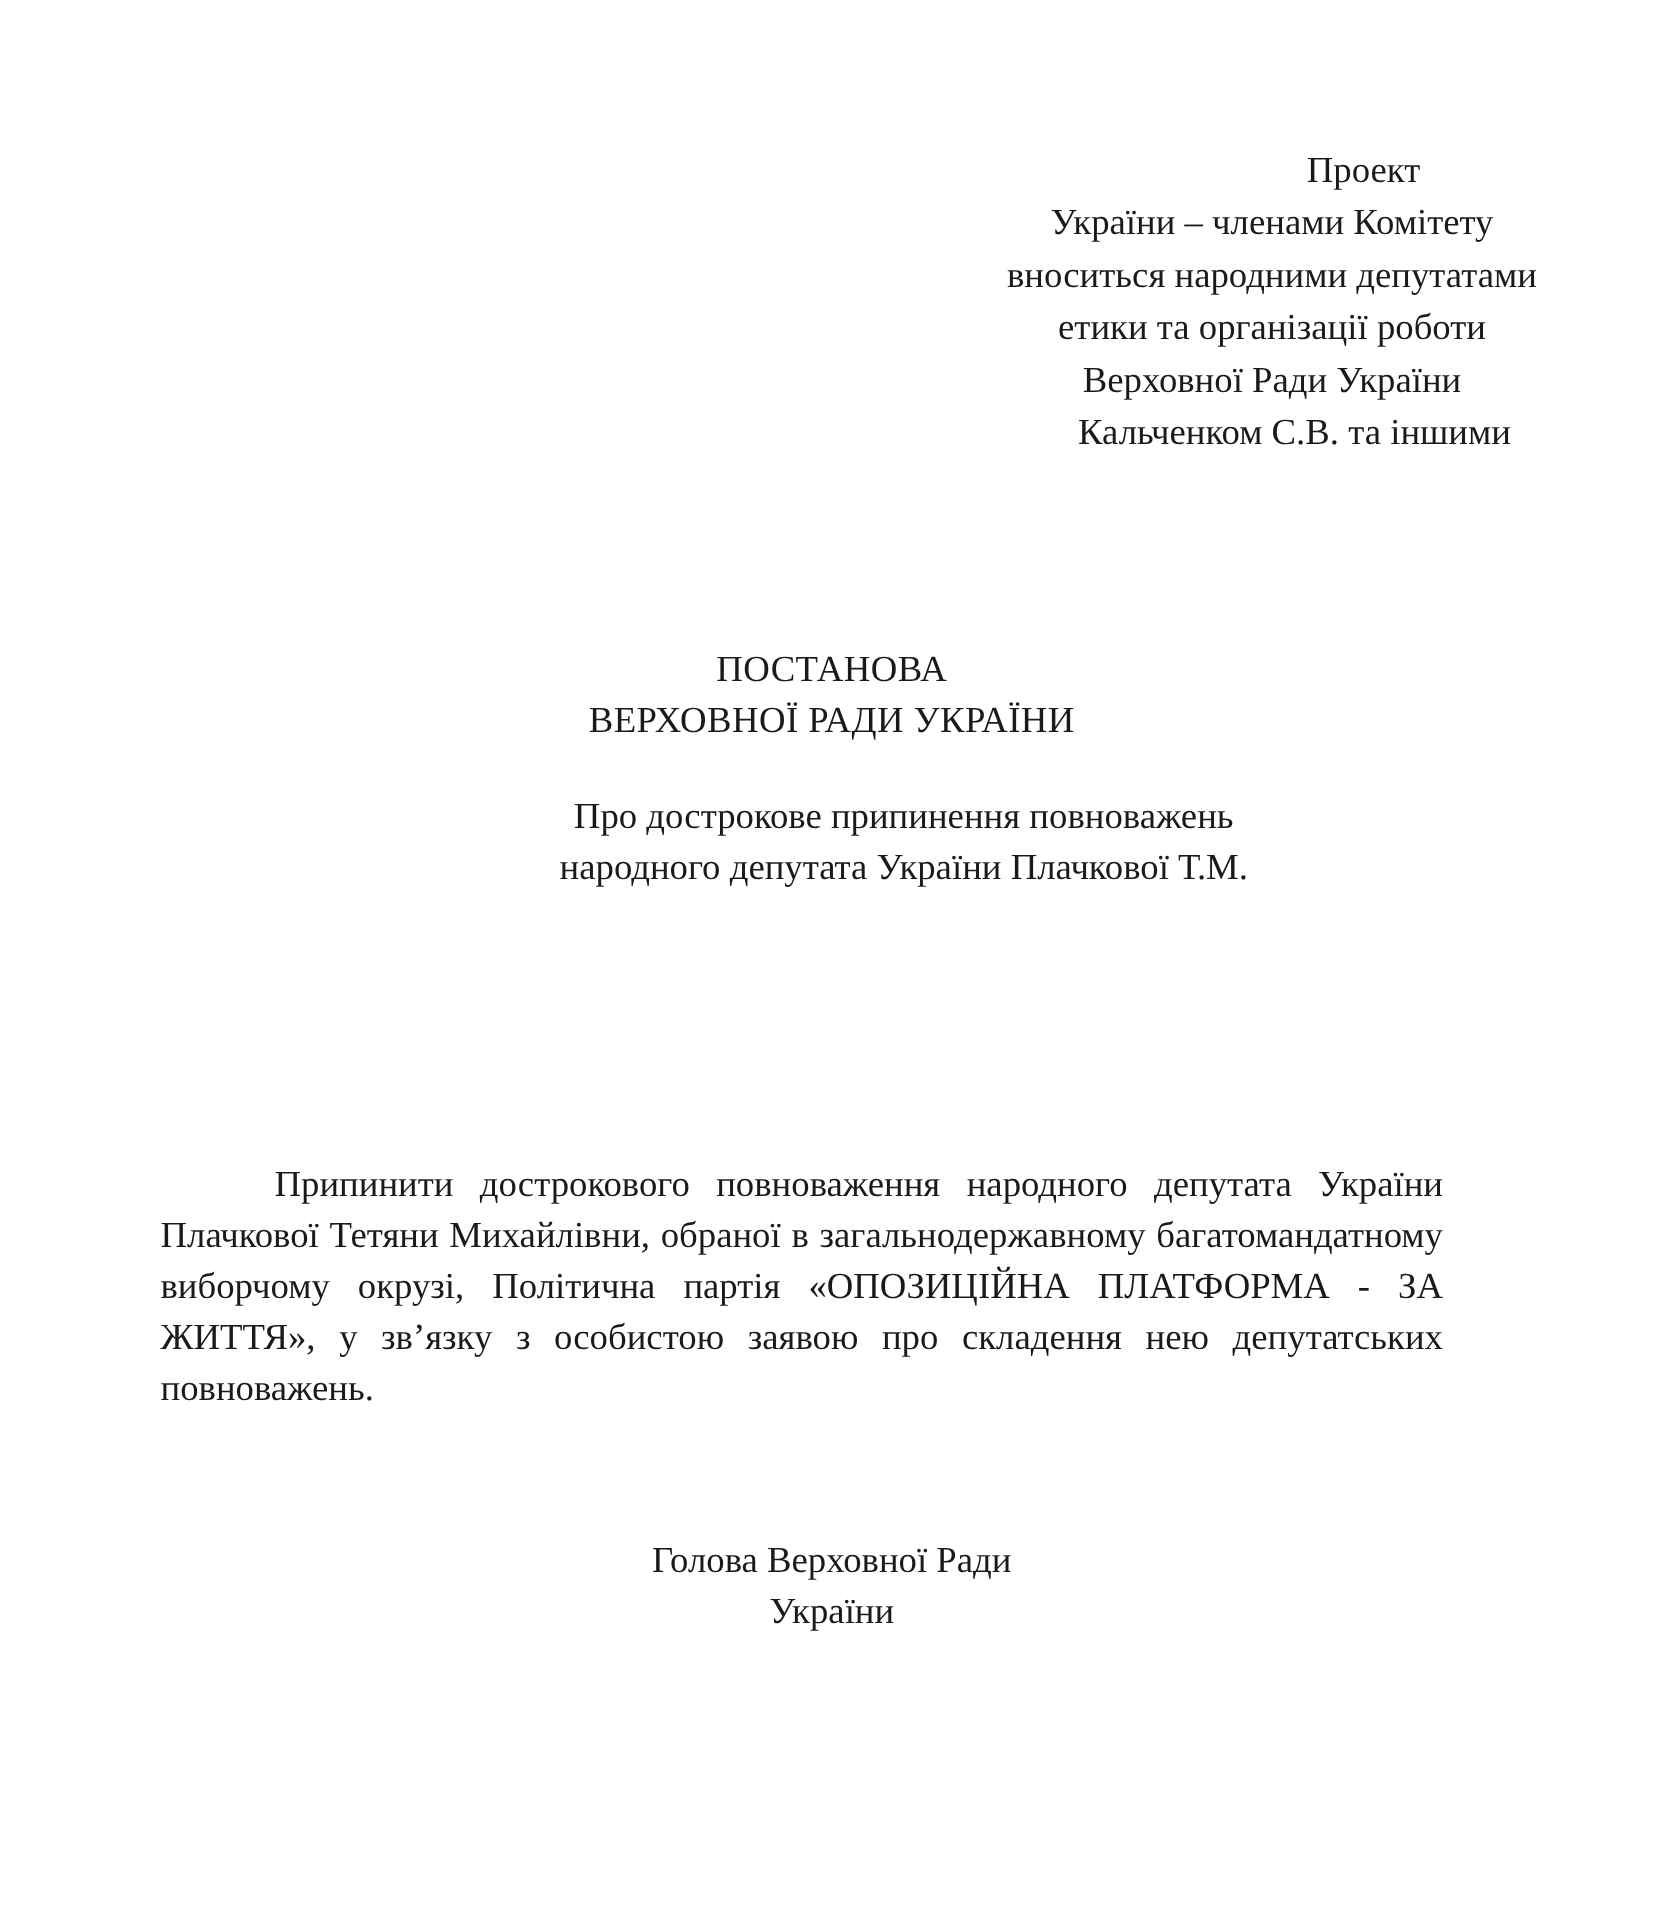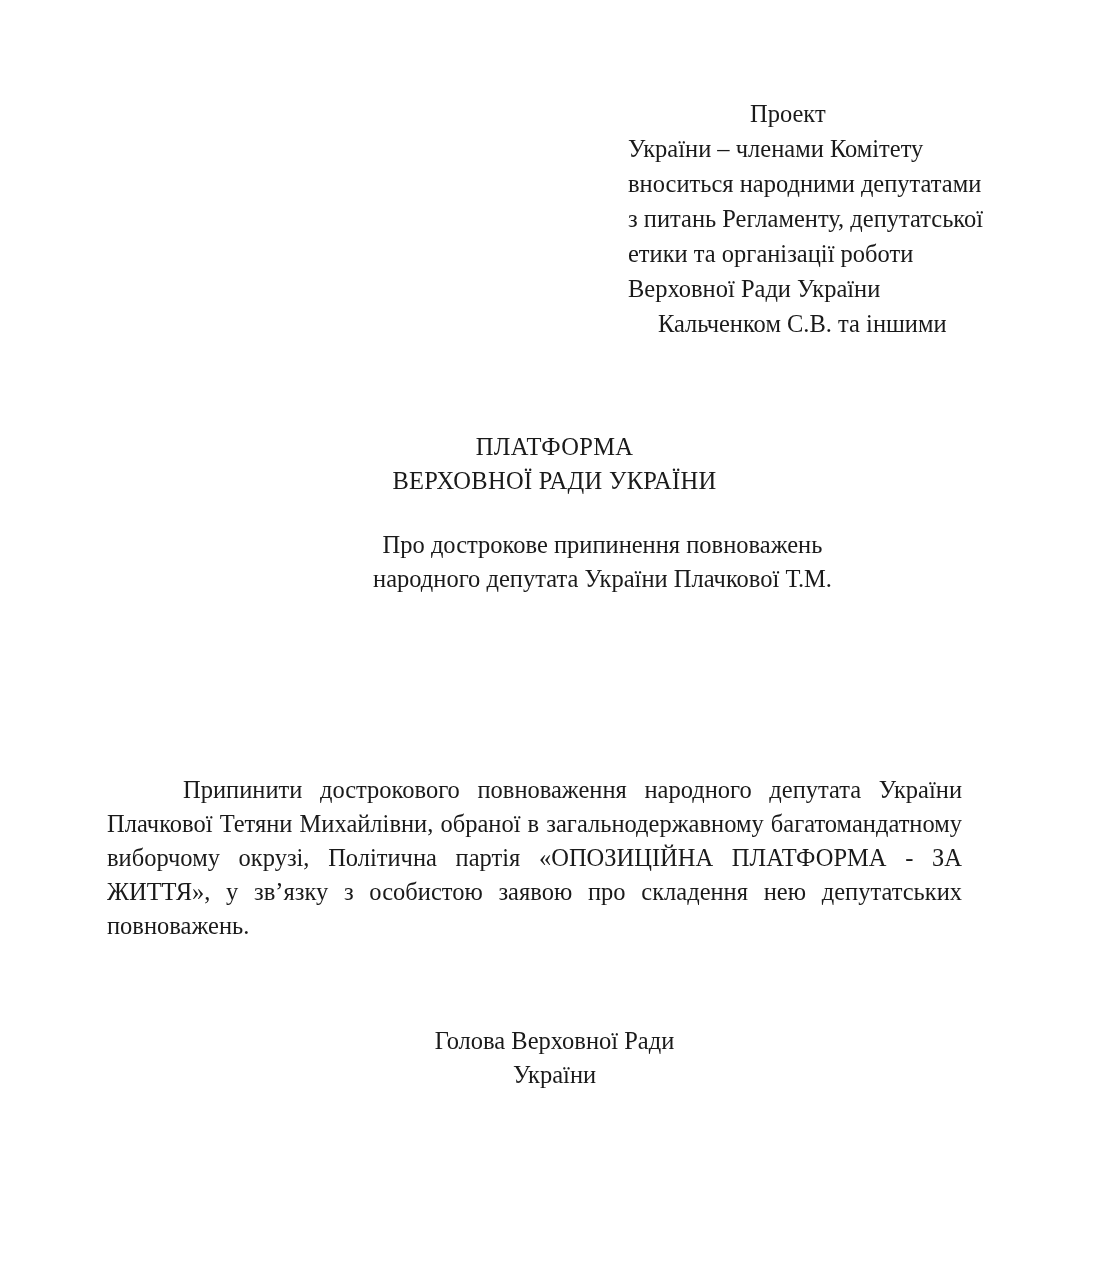--- a/index.html
+++ b/index.html
@@ -28,20 +28,21 @@
   .header-block {
     position: absolute;
     left: 628px;
     top: 96px;
     width: 440px;
     font-size: 24.5px;
     line-height: 35px;
   }
   .header-block .line {
     white-space: nowrap;
+    text-align: center;
   }
   .header-block .line.indent-1 {
     padding-left: 122px;
   }
   .header-block .line.indent-2 {
     padding-left: 30px;
   }
 
   
   .doc-title {
@@ -110,28 +111,27 @@
 </style>
 </head>
 <body>
 
 <div class="page">
 
   <div class="header-block">
     <div class="line indent-1">Проект</div>
     <div class="line">України – членами Комітету</div>
     <div class="line">вноситься народними депутатами</div>
-    <div class="line">з питань Регламенту, депутатської</div>
     <div class="line">етики та організації роботи</div>
     <div class="line">Верховної Ради України</div>
     <div class="line indent-2">Кальченком С.В. та іншими</div>
   </div>
 
   <div class="doc-title">
-    <span class="t-line">ПЛАТФОРМА</span>
+    <span class="t-line">ПОСТАНОВА</span>
     <span class="t-line">ВЕРХОВНОЇ РАДИ УКРАЇНИ</span>
   </div>
 
   <div class="doc-subtitle">
     <span class="s-line">Про дострокове припинення повноважень</span>
     <span class="s-line">народного депутата України Плачкової Т.М.</span>
   </div>
 
 
   <p class="body-para p2"><span class="first-indent"></span><span>Припинити дострокового повноваження народного депутата України Плачкової Тетяни Михайлівни, обраної в загальнодержавному багатомандатному виборчому окрузі, Політична партія «ОПОЗИЦІЙНА ПЛАТФОРМА - ЗА ЖИТТЯ», у зв’язку з особистою заявою про складення нею депутатських повноважень.</span></p>

